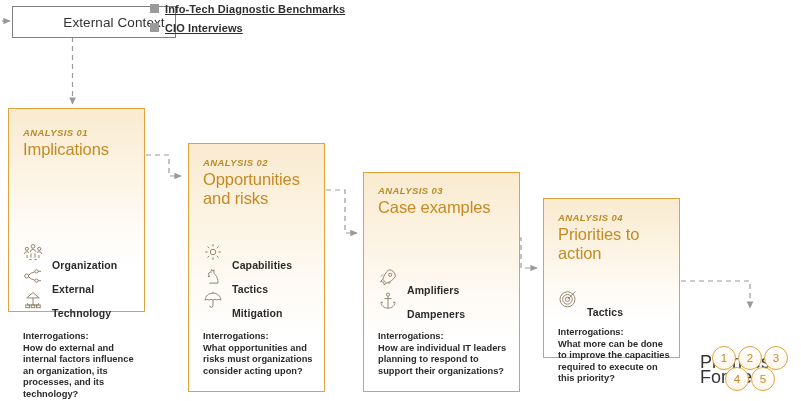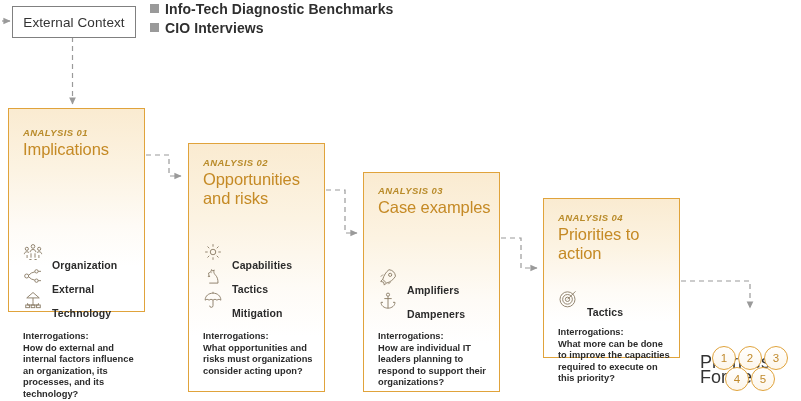--- a/index.html
+++ b/index.html
@@ -12,39 +12,39 @@
     color:#3c3c3c;
   }
   .stage{position:absolute;left:0;top:0;width:801px;height:401px;}
   svg.wires{position:absolute;left:0;top:0;width:801px;height:401px;pointer-events:none;}
 
   
   .ext-box{
     position:absolute;left:12px;top:6px;width:122px;height:30px;
     border:1px solid #808080;background:#ffffff;
     display:flex;align-items:center;justify-content:center;
-    font-size:13.5px;color:#333;letter-spacing:.1px;
+    font-size:13.5px;color:#333;letter-spacing:.1px;padding-left:40px;
   }
 
   
   .legend{position:absolute;left:150px;top:0px;}
   .legend-row{display:flex;align-items:center;height:17px;margin-bottom:2px;}
   .legend-sw{width:9px;height:9px;background:#9a9a9a;margin-right:6px;flex:none;}
-  .legend-label{font-size:14px;color:#2f2f2f;font-weight:bold;letter-spacing:.1px;}
+  .legend-label{font-size:11px;color:#2f2f2f;font-weight:bold;letter-spacing:.1px;text-decoration:underline;}
 
   
   .panel{
     position:absolute;
     border:1.4px solid #E0A33B;
     background:linear-gradient(180deg,#FAEBD1 0%, #FCF3E2 30%, #FEFBF6 58%, #FFFFFF 78%, #FFFFFF 100%);
     box-sizing:border-box;
   }
   .p1{left:8px;  top:108px; width:137px; height:204px;}
   .p2{left:188px;top:143px; width:137px; height:249px;}
-  .p3{left:363px;top:172px; width:137px; height:220px;}
+  .p3{left:363px;top:172px; width:157px; height:220px;}
   .p4{left:543px;top:198px; width:137px; height:160px;}
 
   .kicker{
     position:absolute;left:14px;
     font-size:9.5px;font-weight:bold;font-style:italic;
     color:#B98B2A;letter-spacing:.4px;
   }
   .ptitle{
     position:absolute;left:14px;right:8px;
     font-size:16.5px;color:#C58A25;line-height:19px;

